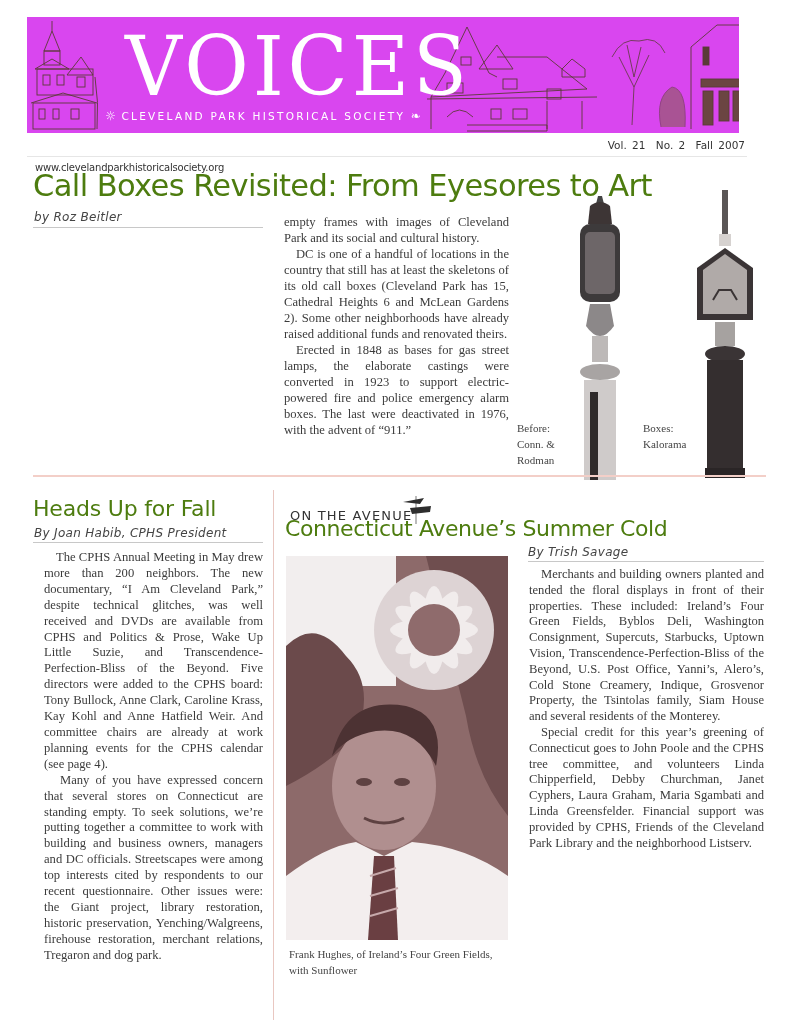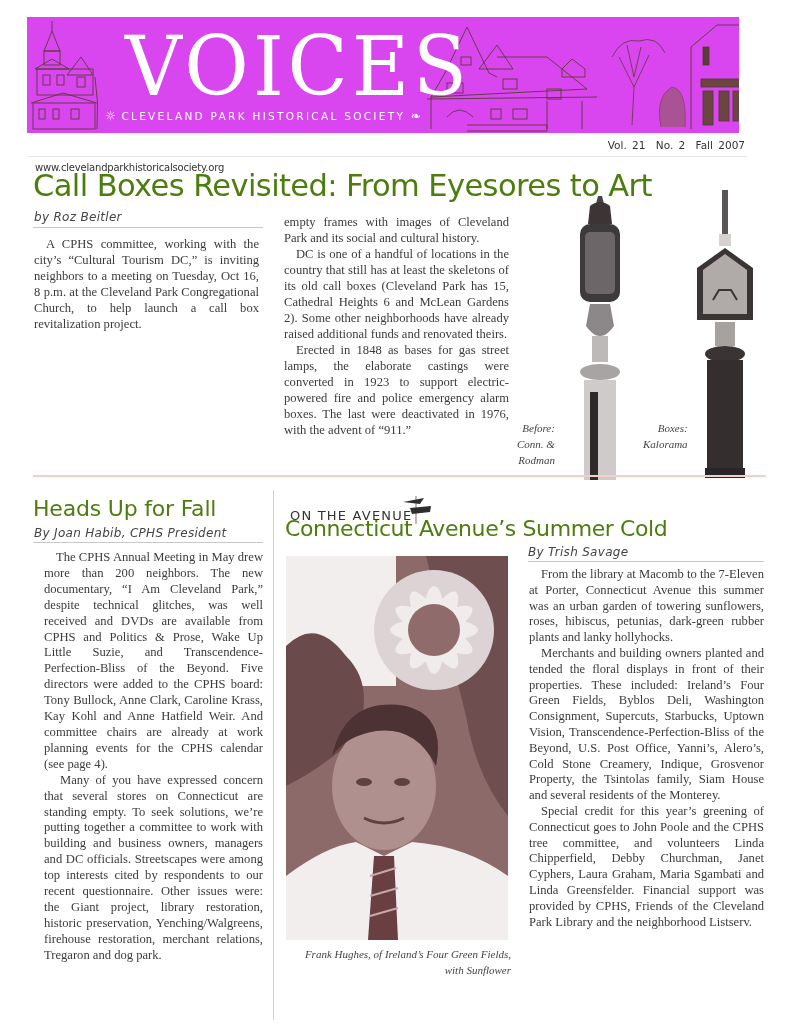--- a/index.html
+++ b/index.html
@@ -34,21 +34,21 @@
 
   .byline { position: absolute; font-family: "DejaVu Sans", sans-serif; font-style: italic;
             font-size: 12px; color: #444; letter-spacing: 0.3px; }
   .rule { position: absolute; height: 1px; background: #c8c8c8; }
 
   
   .col { position: absolute; font-size: 12.6px; line-height: 16px; text-align: justify;
          color: #3b3b3b; }
   .col p { margin: 0; text-indent: 12px; }
 
-  .caption { position: absolute; font-style: italic; font-size: 11px; line-height: 16px; color: #444; text-align: right; }
+  .caption { position: absolute; font-size: 11px; line-height: 16px; color: #444; }
 
   .hr-pink { position: absolute; left: 33px; top: 475px; width: 733px; height: 2px; background: #f3cfc8; }
   .vr { position: absolute; left: 273px; top: 490px; width: 1px; height: 530px; background: #e9c7c1; }
 
   .photo { position: absolute; left: 286px; top: 556px; width: 222px; height: 384px; }
 </style>
 </head>
 <body>
 
 <div class="masthead">
@@ -115,21 +115,20 @@
   <span>No. 2</span>
   <span>Fall 2007</span>
 </div>
 <div class="rule" style="left:27px; top:156px; width:720px; background:#e6e6e6;"></div>
 
 <h1 class="headline h-main">Call Boxes Revisited: From Eyesores to Art</h1>
 <div class="byline" style="left:34px; top:210px;">by Roz Beitler</div>
 <div class="rule" style="left:33px; top:227px; width:230px;"></div>
 
 <div class="col" style="left:34px; top:236px; width:225px;">
-  <p>A CPHS committee, working with the city’s “Cultural Tourism DC,” is inviting neighbors to a meeting on Tuesday, Oct 16, 8 p.m. at the Cleveland Park Congregational Church, to help launch a call box revitalization project.</p>
 </div>
 <div class="col" style="left:284px; top:214px; width:225px;">
   <p style="text-indent:0">empty frames with images of Cleveland Park and its social and cultural history.</p>
   <p>DC is one of a handful of locations in the country that still has at least the skeletons of its old call boxes (Cleveland Park has 15, Cathedral Heights 6 and McLean Gardens 2). Some other neighborhoods have already raised additional funds and renovated theirs.</p>
   <p>Erected in 1848 as bases for gas street lamps, the elaborate castings were converted in 1923 to support electric-powered fire and police emergency alarm boxes. The last were deactivated in 1976, with the advent of “911.”</p>
 </div>
 
 <svg style="position:absolute; left:560px; top:196px;" width="80" height="286" viewBox="0 0 80 286">
   <path d="M38 0 L42 0 L44 8 L36 8 Z" fill="#444"></path>
   <path d="M30 10 Q40 2 50 10 L52 28 L28 28 Z" fill="#3d3535"></path>
@@ -205,16 +204,15 @@
   <path d="M78 262 Q98 272 118 262" stroke="#5e4242" stroke-width="3" fill="none"></path>
   <path d="M0 384 L0 320 Q40 290 70 286 L98 300 L126 286 Q180 290 222 320 L222 384 Z" fill="#f3eeee"></path>
   <path d="M88 300 L108 300 L112 384 L82 384 Z" fill="#6a3f42"></path>
   <path d="M84 320 L110 312 M84 340 L112 332 M84 360 L112 352" stroke="#c7a9ab" stroke-width="2"></path>
 </svg>
 <div class="caption" style="left:289px; top:946px; width:222px;">Frank Hughes, of Ireland’s Four Green Fields, with Sunflower</div>
 
 <div class="byline" style="left:528px; top:545px;">By Trish Savage</div>
 <div class="rule" style="left:528px; top:561px; width:236px;"></div>
 <div class="col" style="left:529px; top:567px; width:235px; line-height:15.8px;">
-  <p>From the library at Macomb to the 7-Eleven at Porter, Connecticut Avenue this summer was an urban garden of towering sunflowers, roses, hibiscus, petunias, dark-green rubber plants and lanky hollyhocks.</p>
   <p>Merchants and building owners planted and tended the floral displays in front of their properties. These included: Ireland’s Four Green Fields, Byblos Deli, Washington Consignment, Supercuts, Starbucks, Uptown Vision, Transcendence-Perfection-Bliss of the Beyond, U.S. Post Office, Yanni’s, Alero’s, Cold Stone Creamery, Indique, Grosvenor Property, the Tsintolas family, Siam House and several residents of the Monterey.</p>
   <p>Special credit for this year’s greening of Connecticut goes to John Poole and the CPHS tree committee, and volunteers Linda Chipperfield, Debby Churchman, Janet Cyphers, Laura Graham, Maria Sgambati and Linda Greensfelder. Financial support was provided by CPHS, Friends of the Cleveland Park Library and the neighborhood Listserv.</p>
 </div>
 
 </body></html>

